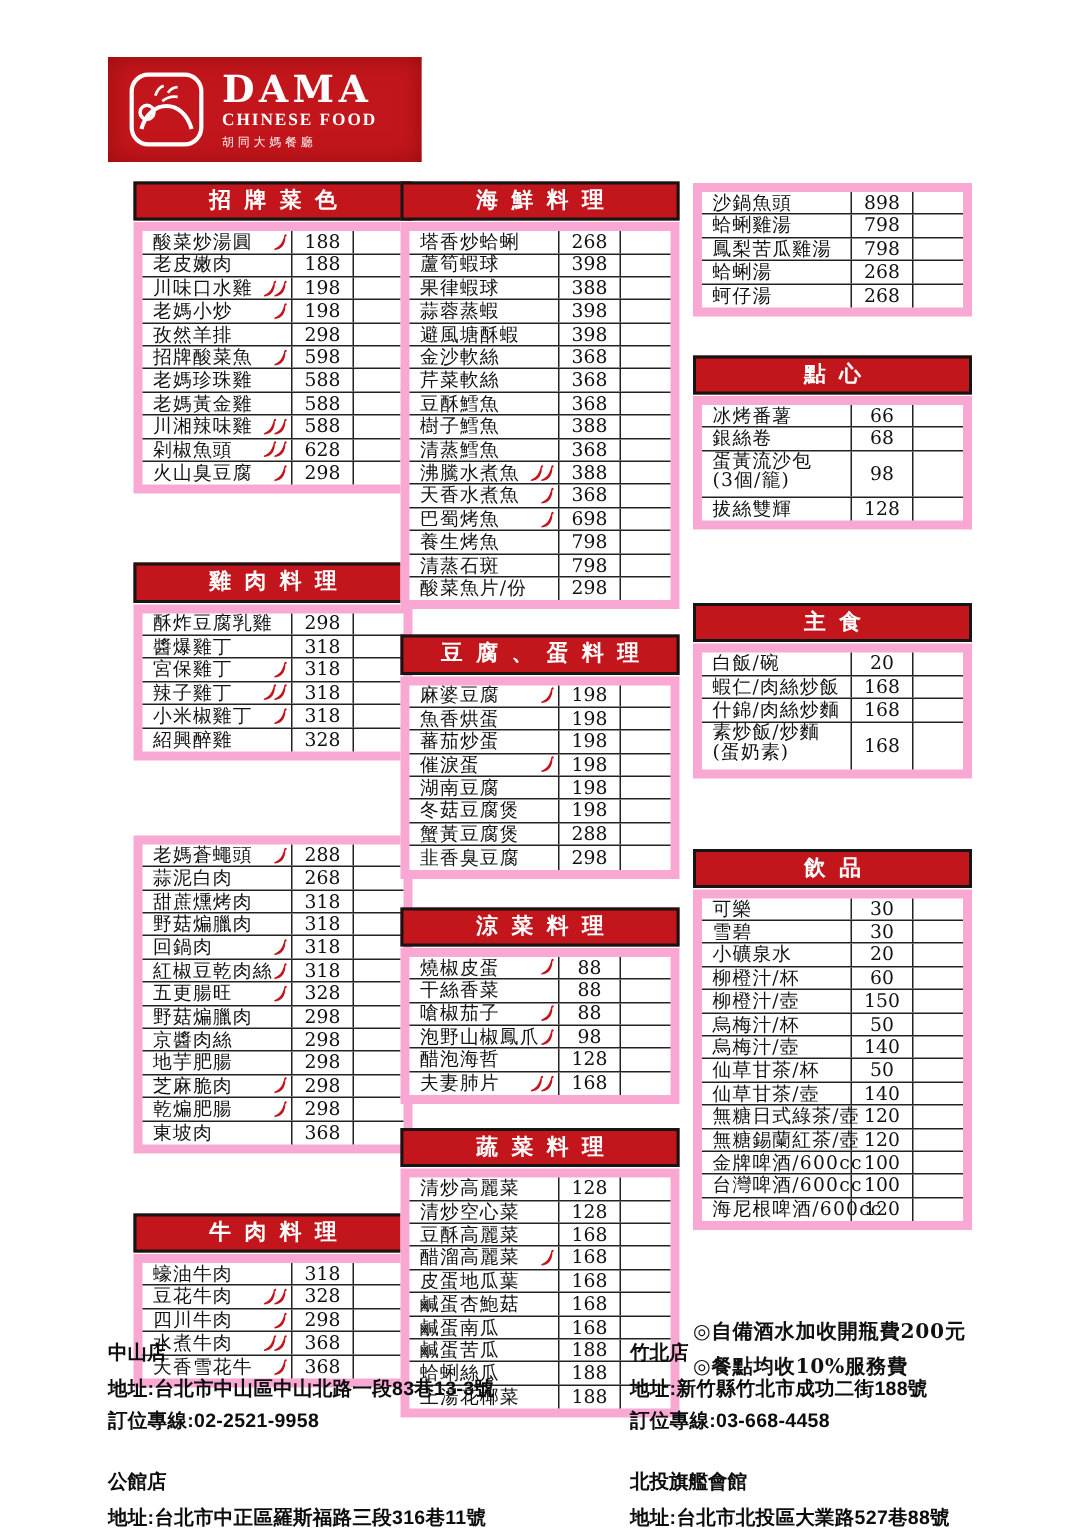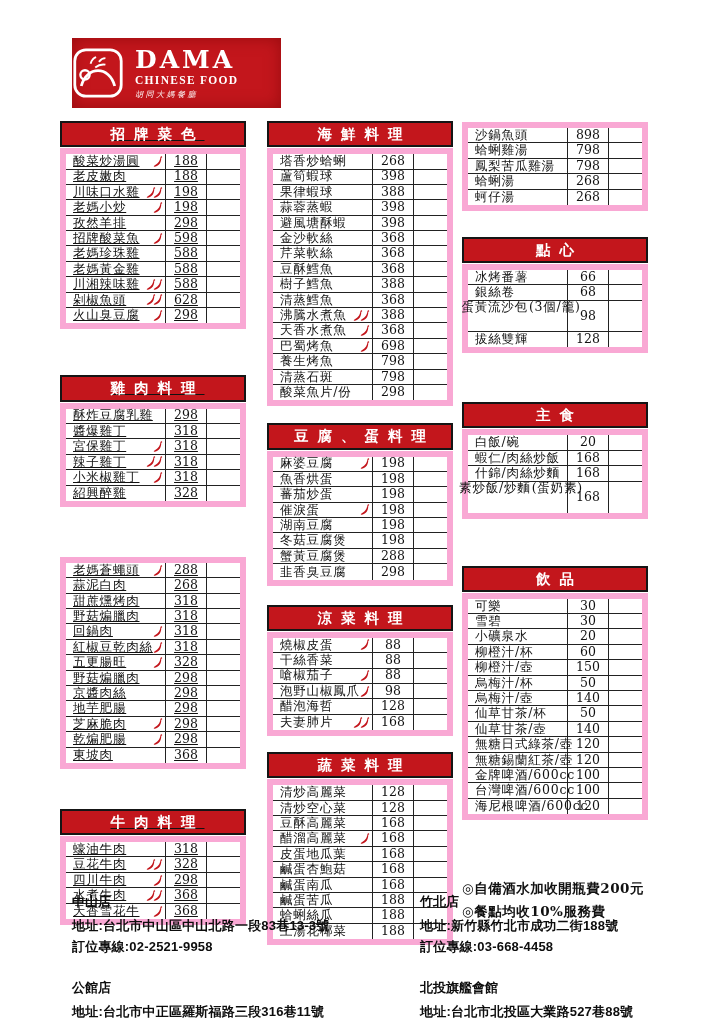--- a/index.html
+++ b/index.html
@@ -2,56 +2,56 @@
 <html style="--accent: #c3161c;"><head>
 <meta charset="utf-8">
 <style>
   :root{ --accent:#c3161c; --ink:#1a1a1a; }
   html,body{margin:0;padding:0;background:#ffffff;}
   .page{position:relative;width:724px;height:1024px;background:#fff;overflow:hidden;
         font-family:"DejaVu Serif","Liberation Serif",serif;color:#111;}
 
   
   .logo-box{position:absolute;left:72px;top:38px;width:209px;height:70px;background:var(--accent);
-            display:flex;align-items:center;gap:11px;box-sizing:border-box;
+            display:flex;align-items:center;gap:11px;padding-left:13px;box-sizing:border-box;
             box-shadow:inset 0 0 16px rgba(110,0,0,.5);}
   .logo-mascot{width:52px;height:52px;flex:none;}
   .logo-text{color:#fff;line-height:1;}
   .logo-brand{font-size:25px;font-weight:bold;letter-spacing:3px;}
   .logo-sub{font-size:11.5px;font-weight:bold;letter-spacing:1.3px;margin-top:3px;font-family:"Liberation Serif",serif;}
-  .logo-sub-cn{font-size:8px;margin-top:4px;letter-spacing:2.5px;opacity:.95;font-family:"Liberation Sans",sans-serif;font-style:italic;}
+  .logo-sub-cn{font-size:8px;margin-top:4px;letter-spacing:2.5px;opacity:.95;font-family:"Liberation Sans",sans-serif;}
 
   .title-band{position:absolute;left:281px;top:62px;width:377px;height:43px;background:var(--accent);
               color:#fff;display:flex;align-items:center;font-size:23px;font-weight:bold;box-sizing:border-box;}
   .band-title{margin-left:12px;letter-spacing:13px;}
   .band-label-table{margin-left:16px;letter-spacing:2px;}
   .band-label-guests{margin-left:62px;letter-spacing:2px;}
 
   
   .menu-col{position:absolute;top:121px;width:186px;display:flex;flex-direction:column;}
-  #col-0{left:60px;text-decoration:underline;}  #col-1{left:267px;}  #col-2{left:462px;}
+  #col-0{left:89px;}  #col-1{left:267px;}  #col-2{left:462px;}
 
   #col-0 .section:nth-of-type(2){margin-top:46px;}
   #col-0 .section:nth-of-type(3){margin-top:49px;}
   #col-0 .section:nth-of-type(4){margin-top:40px;}
   #col-1 .section:nth-of-type(2){margin-top:17px;}
   #col-1 .section:nth-of-type(3){margin-top:19px;}
   #col-1 .section:nth-of-type(4){margin-top:16px;}
   #col-2 .section:nth-of-type(2){margin-top:26px;}
   #col-2 .section:nth-of-type(3){margin-top:49px;}
   #col-2 .section:nth-of-type(4){margin-top:47px;}
 
   .sec-header{background:var(--accent);color:#fff;border:2px solid #151515;text-align:center;
               font-size:14.5px;font-weight:bold;letter-spacing:9px;text-indent:9px;padding:2px 0;line-height:1.25;}
   .sec-table{border:6px solid #f9a8d4;margin-top:1px;background:#fff;}
   .row{display:flex;align-items:stretch;height:15.4px;border-bottom:1px solid #222;box-sizing:border-box;}
   .row:last-child{border-bottom:none;}
   .row.tall{height:31px;}
   .name-cell{flex:1;display:flex;align-items:center;padding-left:7px;border-right:1.5px solid #222;min-width:0;}
-  .row.tall .name-cell{flex-direction:row;align-items:flex-start;justify-content:center;gap:1px;}
+  .row.tall .name-cell{flex-direction:column;align-items:flex-start;justify-content:flex-start;gap:1px;}
   .nm{font-size:12.5px;letter-spacing:.8px;white-space:nowrap;line-height:1;}
   .chilis{margin-left:auto;display:flex;align-items:center;padding-right:2px;flex:none;}
   .chili{width:10px;height:13px;display:block;}
   .chili + .chili{margin-left:-3px;}
   .price-cell{width:40px;flex:none;display:flex;align-items:center;justify-content:center;
               border-right:1.5px solid #222;font-size:12.5px;line-height:1;}
   .tick-cell{width:33px;flex:none;}
 
   
   .notes{margin-top:57px;width:245px;}

